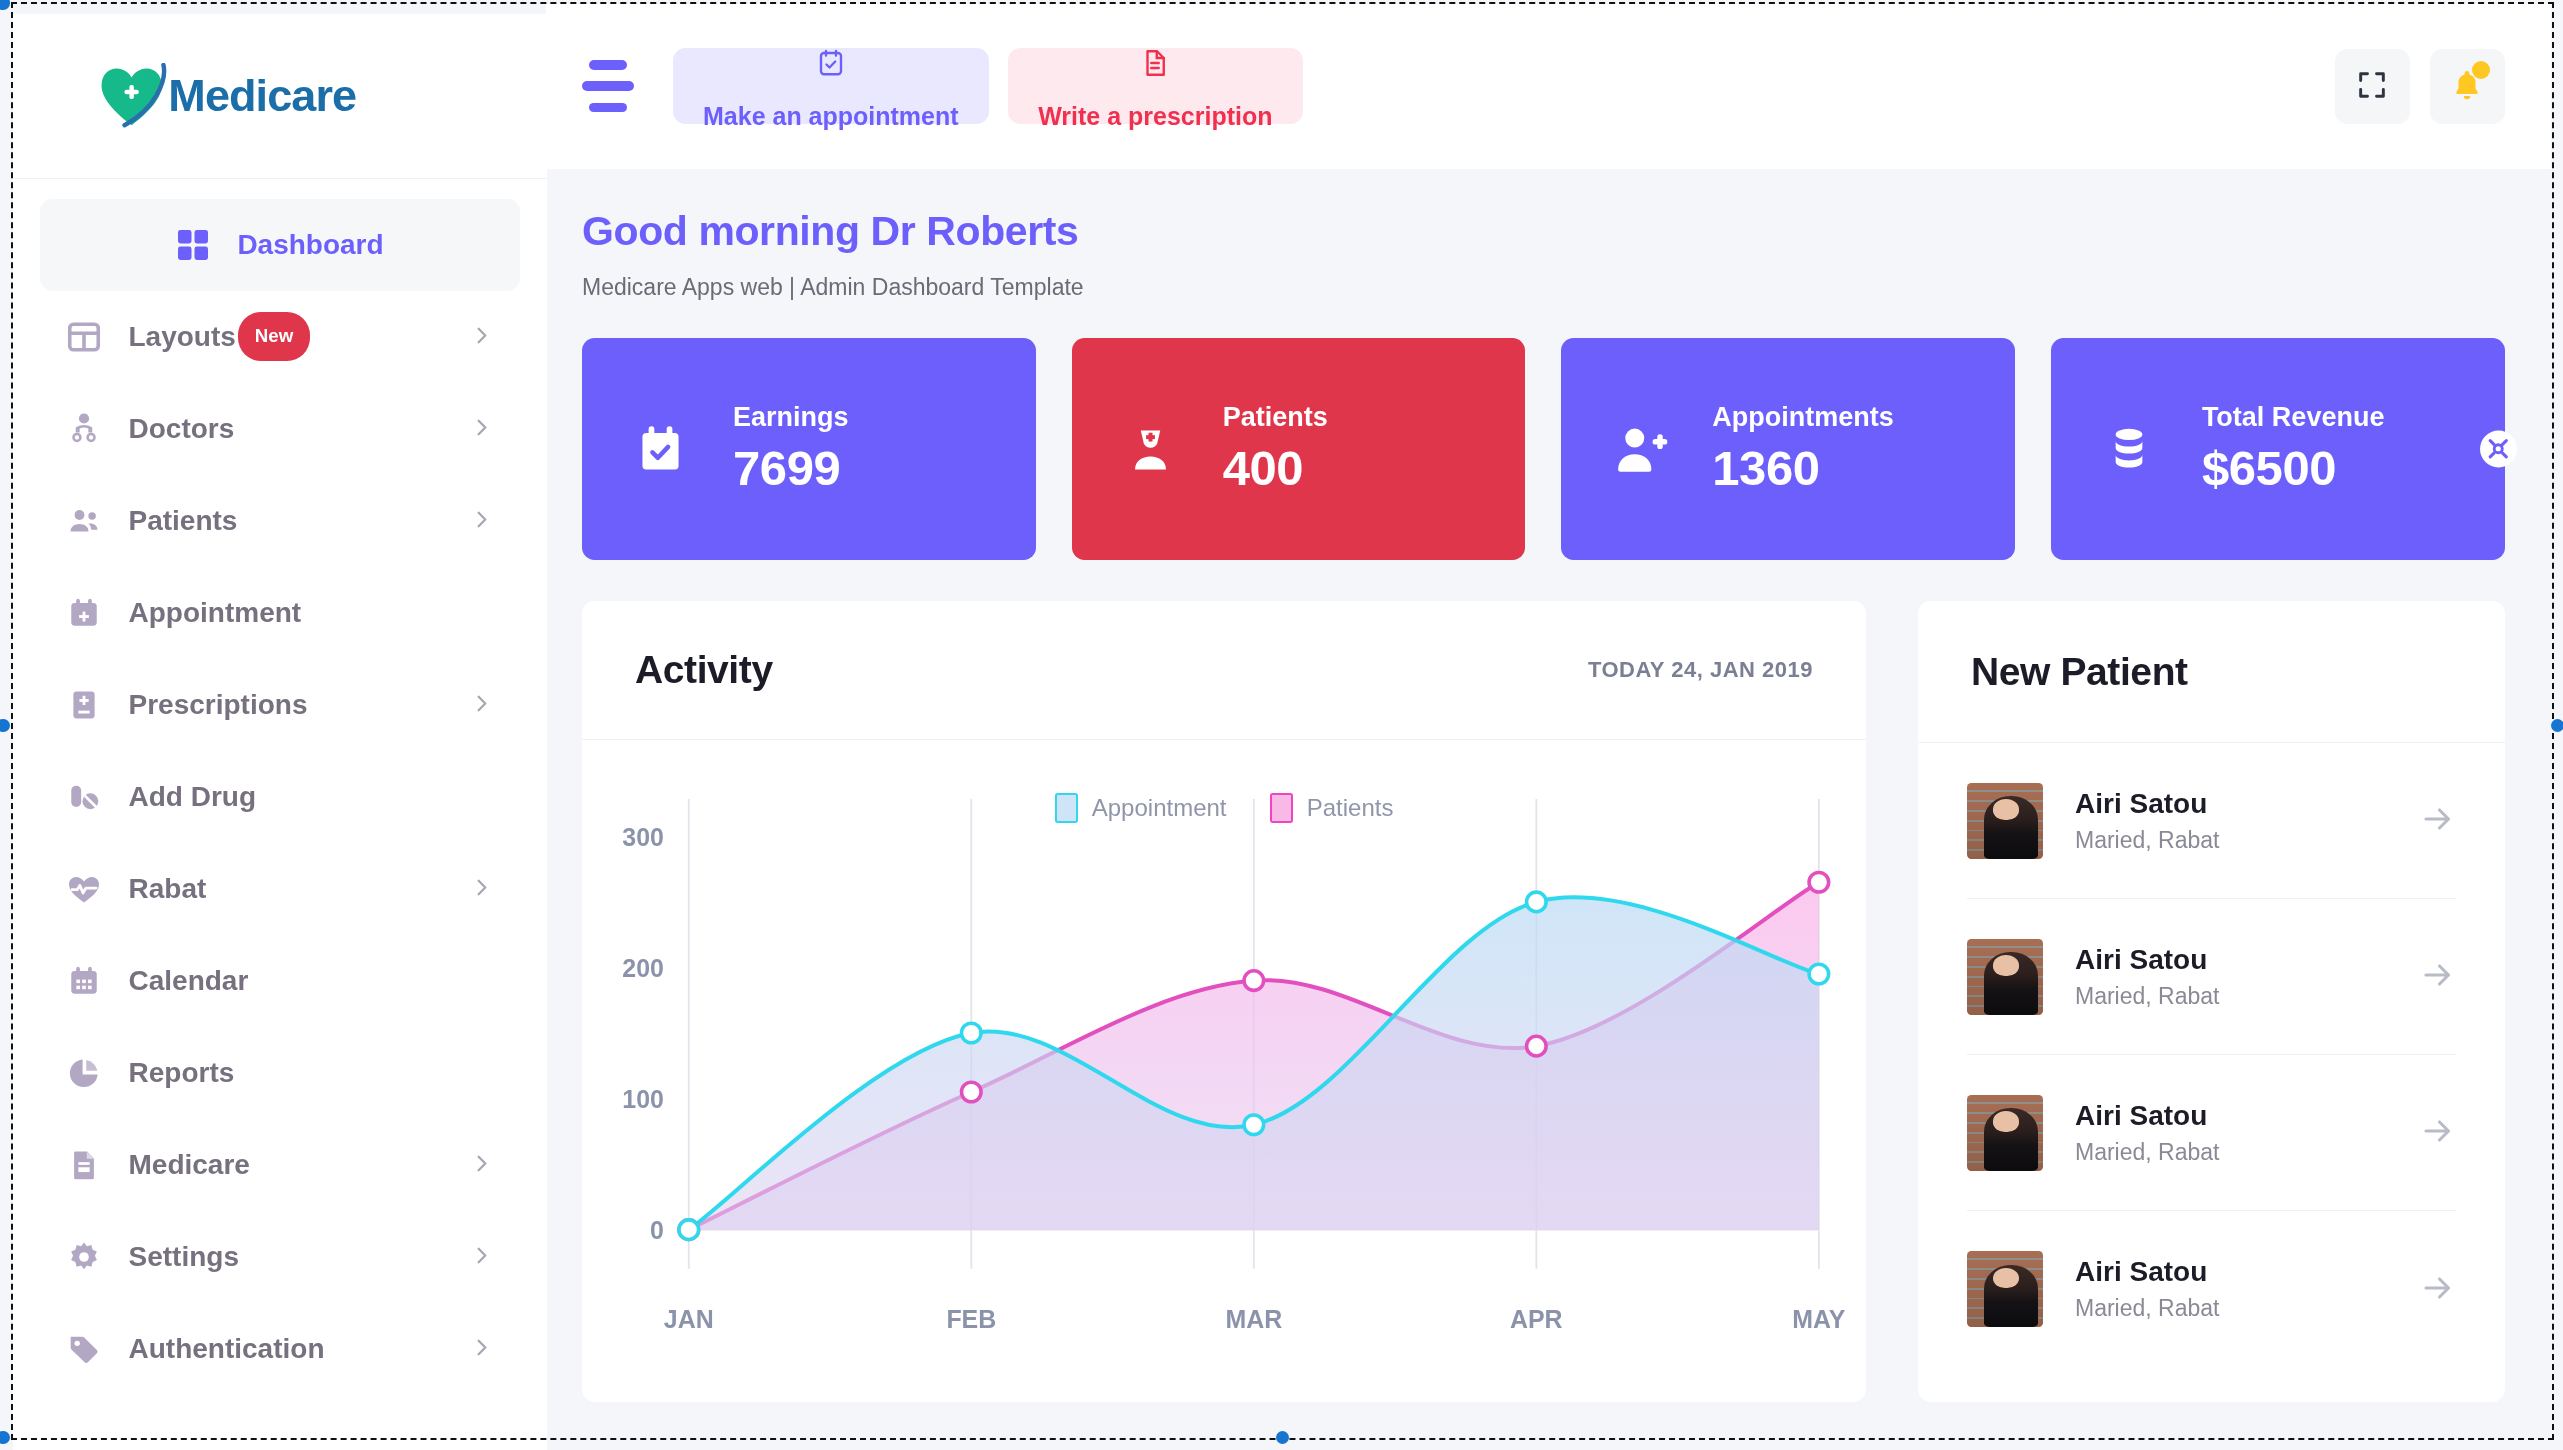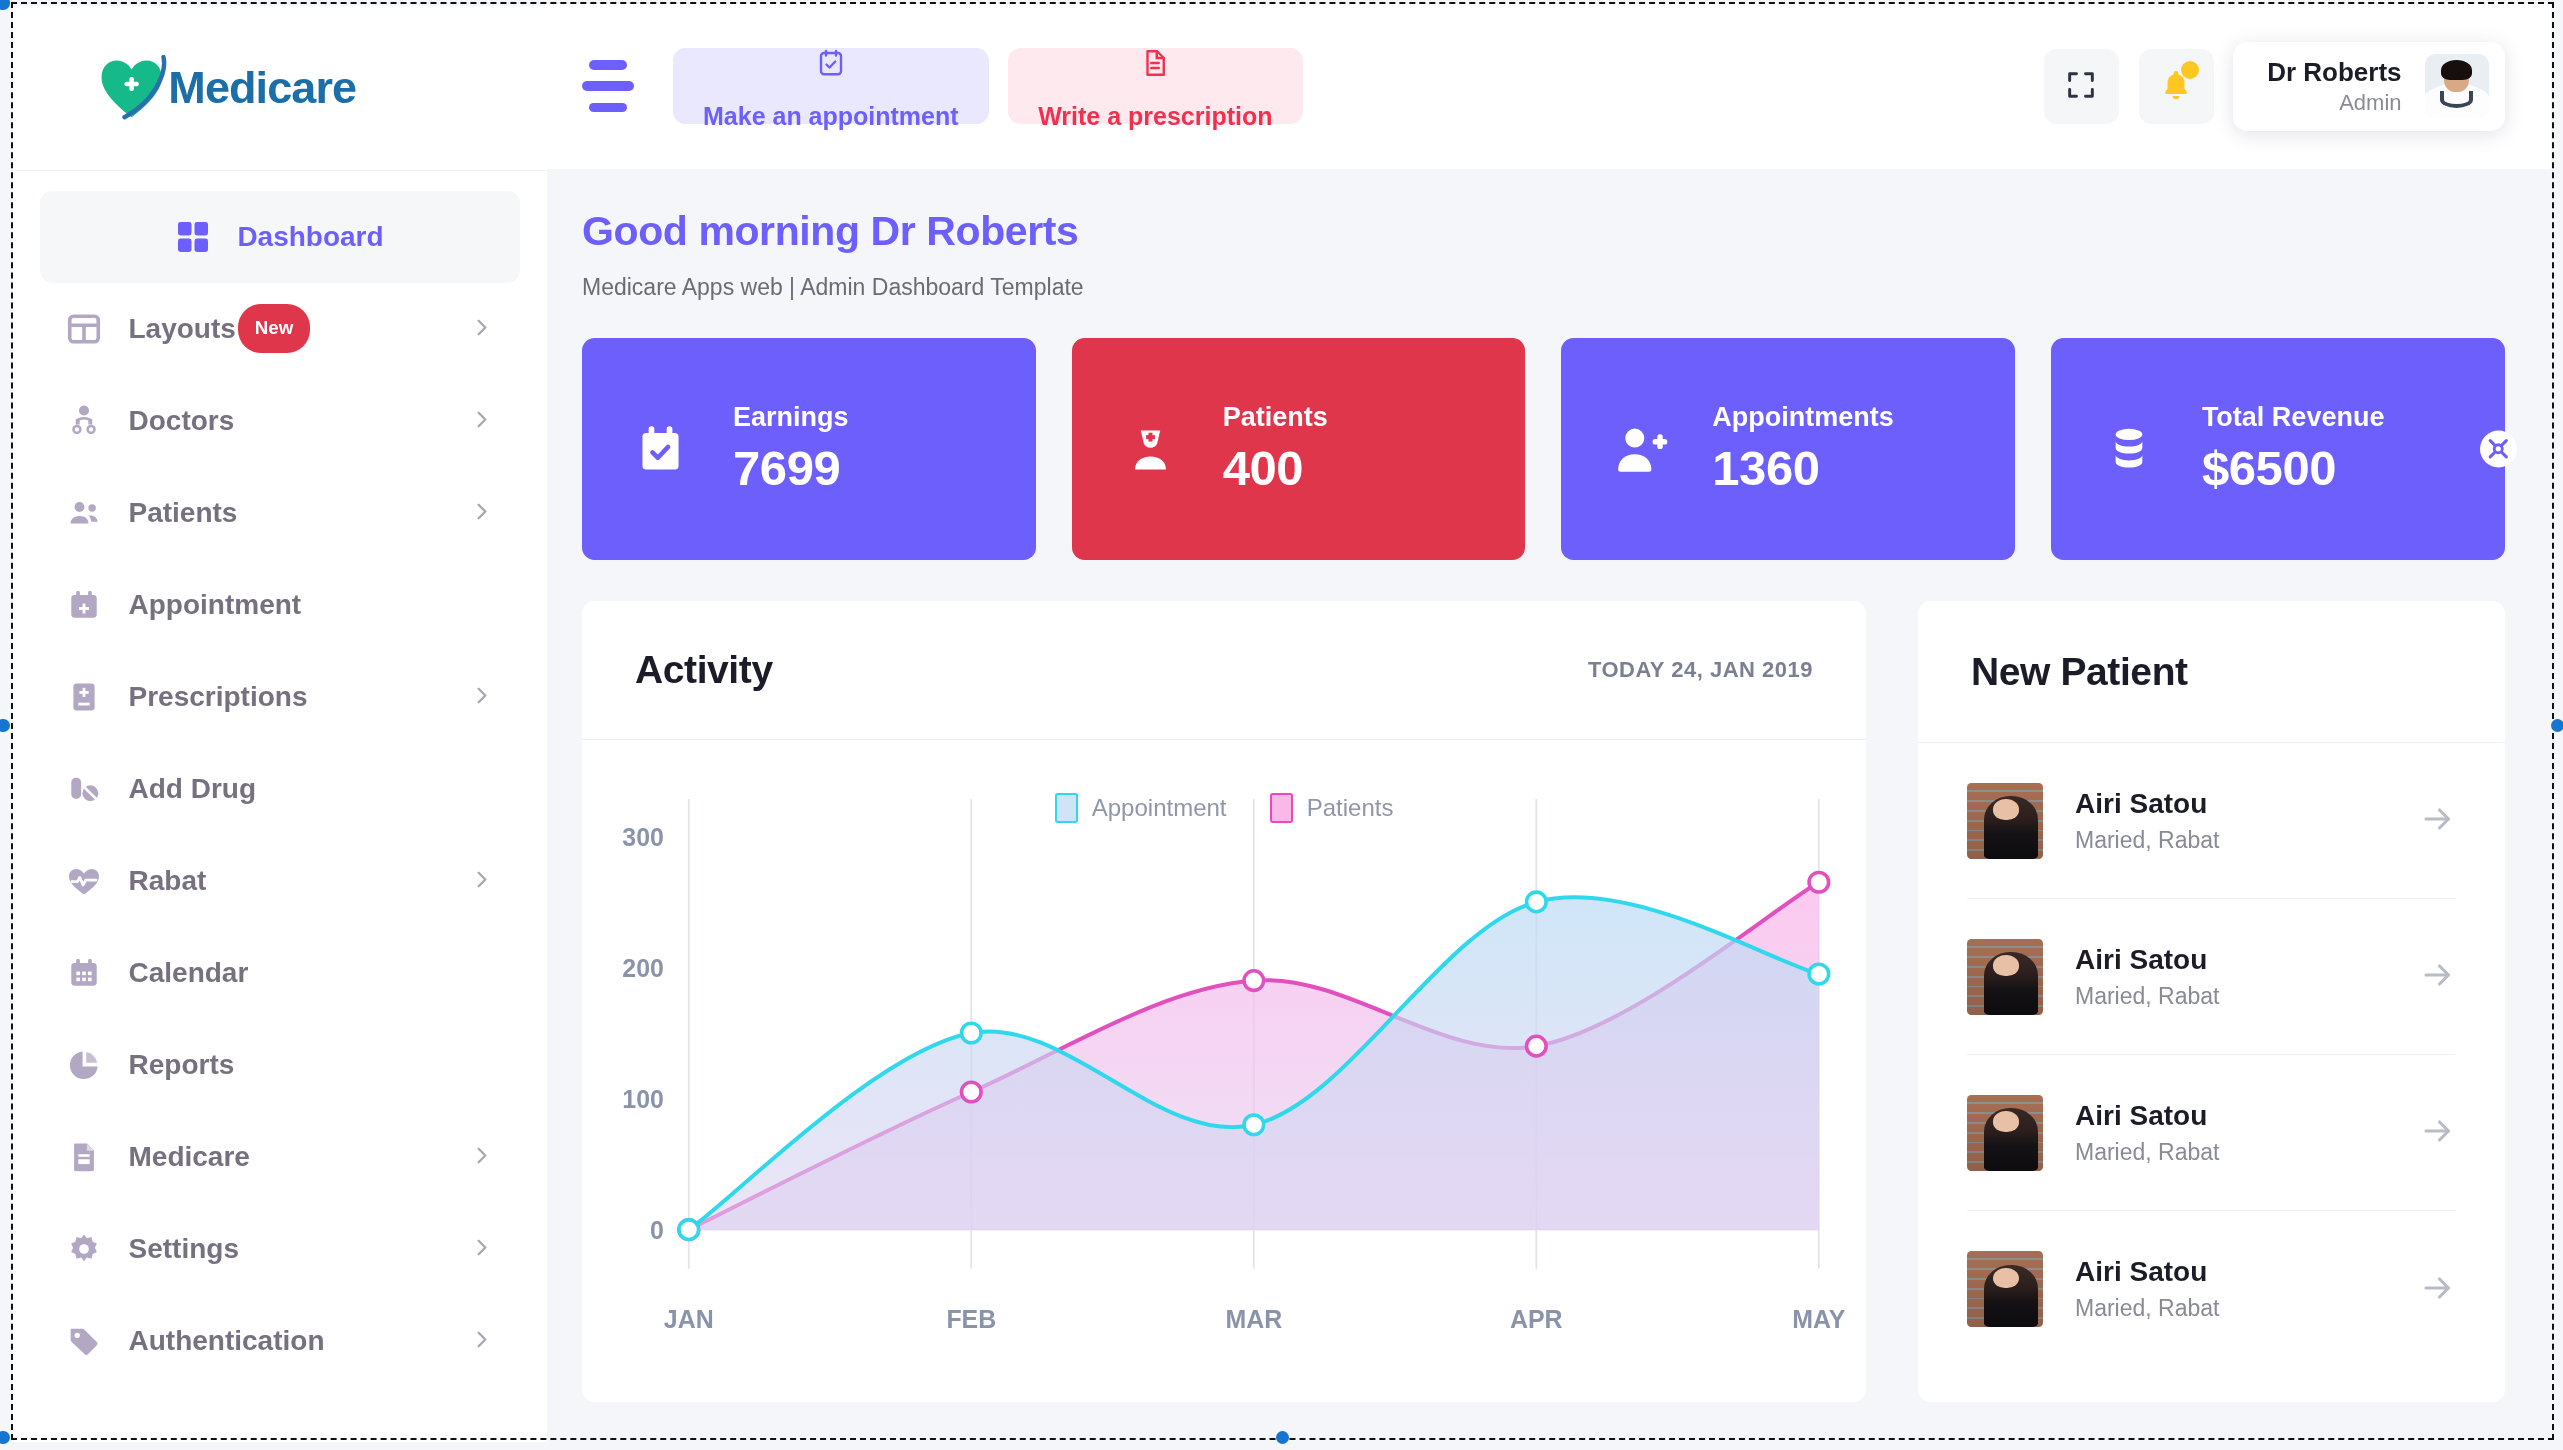--- a/index.html
+++ b/index.html
@@ -14,21 +14,21 @@
   
   .sel-overlay{
     position:absolute; left:10.7px; top:1.8px; right:9px; bottom:10.7px;
     border:2.7px dashed #111; pointer-events:none; z-index:90;
   }
   .sel-dot{ position:absolute; width:13.3px; height:13.3px; border-radius:50%;
     background:#1675d1; z-index:91; }
 
   
   .sidebar{
-    position:absolute; left:12.5px; top:6px; width:534px; height:1436px;
+    position:absolute; left:12.5px; top:14px; width:534px; height:1436px;
     background:#ffffff; z-index:20;
     display:flex; flex-direction:column;
   }
   .logo-area{
     height:165px; display:flex; align-items:center; padding-left:85px;
     border-bottom:0.9px solid #f0f0f4;
   }
   .logo-mark{ position:relative; width:69px; height:66px; flex:0 0 auto; }
   .logo-text{ font-size:45px; font-weight:bold; color:#1b6ea8; letter-spacing:-0.9px; margin-left:1.8px;}
 
@@ -397,36 +397,20 @@
         <span><svg width="32" height="32" viewBox="0 0 24 24" fill="none" stroke="#2e3340" stroke-width="2.2" stroke-linecap="round" stroke-linejoin="round">
               <path d="M3.5 8.6V3.5h5.1M15.4 3.5h5.1v5.1M20.5 15.4v5.1h-5.1M8.6 20.5H3.5v-5.1"></path>
             </svg></span>
       </div>
       <div class="sq-btn">
         <span><svg width="34" height="34" viewBox="0 0 24 24" fill="#ffc721">
               <path d="M12 2.2a1.7 1.7 0 011.7 1.7v.6a6 6 0 014.3 5.7v4.2l1.5 2.5a.9.9 0 01-.8 1.4H5.3a.9.9 0 01-.8-1.4L6 14.4v-4.2a6 6 0 014.3-5.7v-.6A1.7 1.7 0 0112 2.2z"></path>
               <path d="M9.7 19.7h4.6a2.3 2.3 0 01-4.6 0z"></path>
             </svg></span>
         <span class="bell-dot"></span>
-      </div>
-      <div class="user-card">
-        <div class="user-meta">
-          <div class="user-name">Dr Roberts</div>
-          <div class="user-role">Admin</div>
-        </div>
-        <div class="avatar">
-          <div style="position:relative;width:100%;height:100%;">
-            <div class="doc-av"></div>
-              <div class="doc-scrub"></div>
-              <div class="doc-coat"></div>
-            <div class="doc-head"></div>
-              <div class="doc-hair"></div>
-              <div class="doc-steth"></div>
-          </div>
-        </div>
       </div>
     </div>
   </div>
 
   <div class="content">
     <div class="greet">Good morning Dr Roberts</div>
     <div class="subgreet">Medicare Apps web | Admin Dashboard Template</div>
 
     <div class="stats">
 

